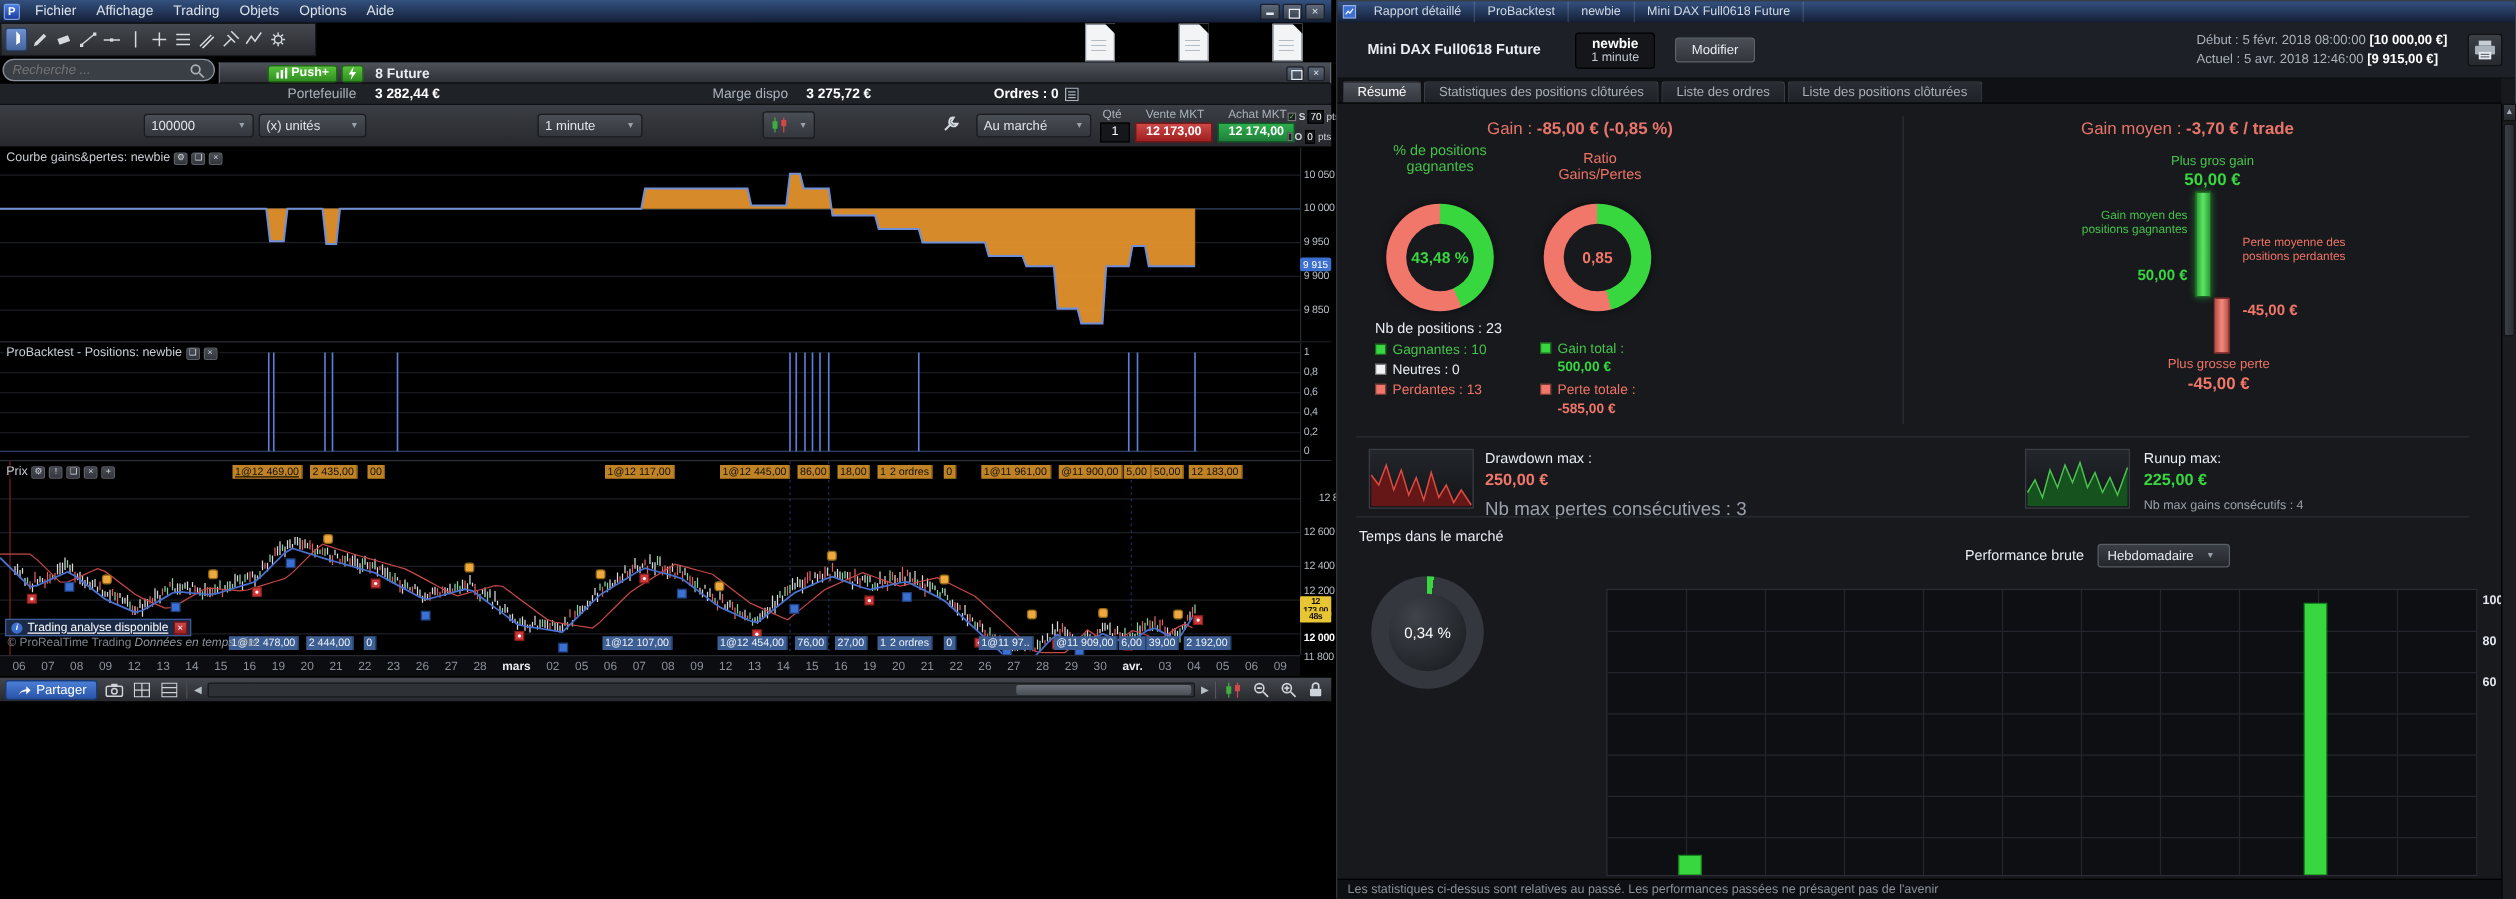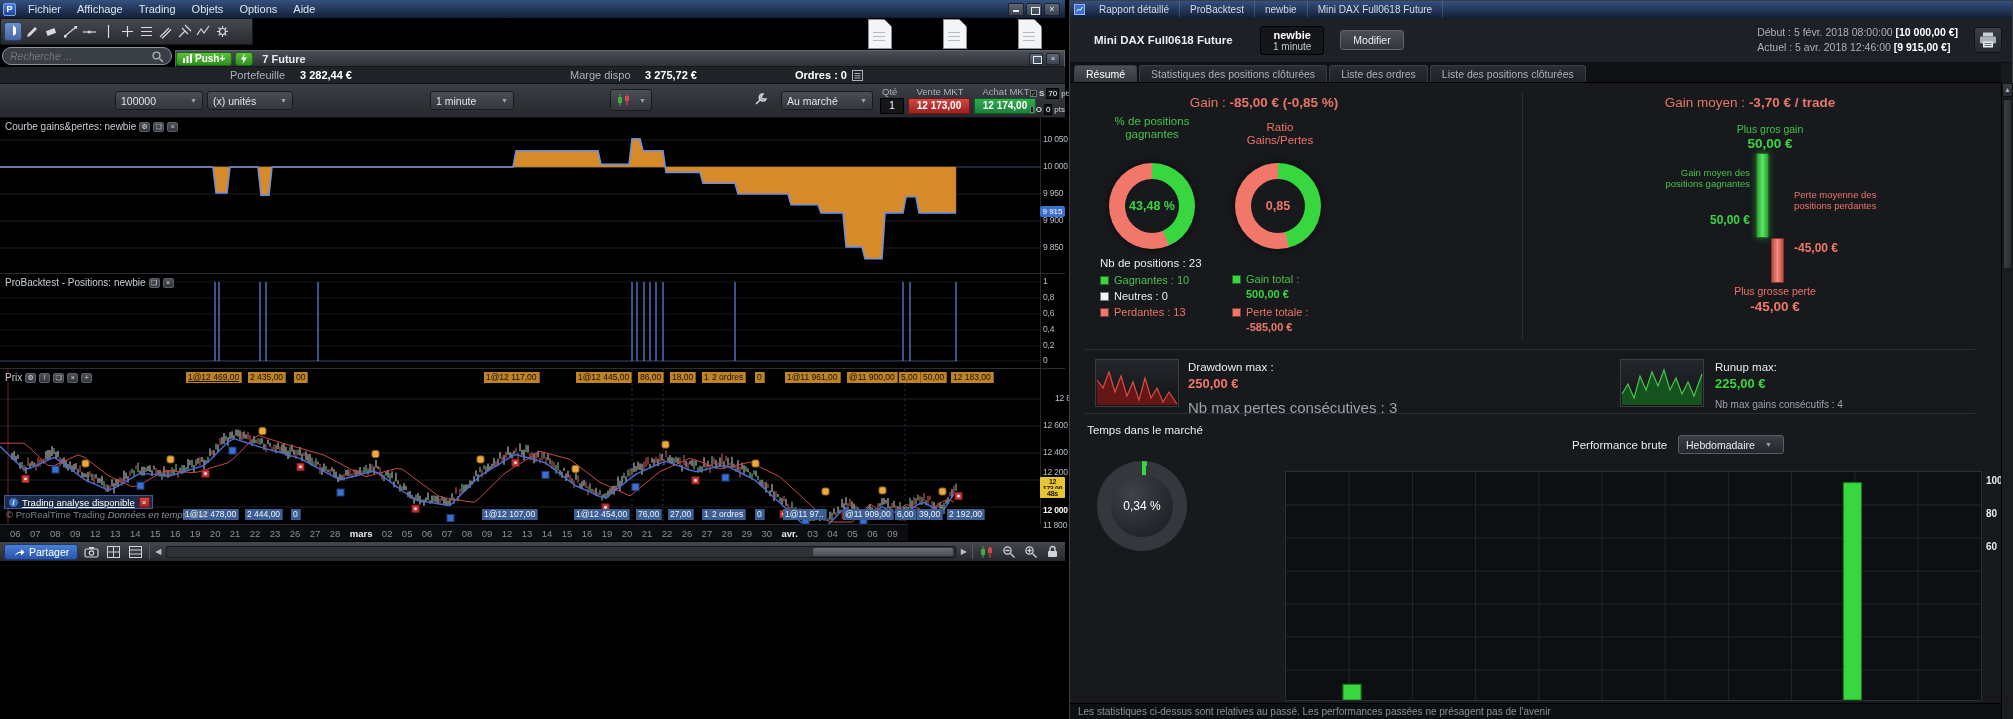--- a/index.html
+++ b/index.html
@@ -22,21 +22,21 @@
 .toolbar{position:absolute;left:0;top:18px;width:253px;height:27px;background:linear-gradient(#45484e,#292b30);border:1px solid #17181b;display:flex;align-items:center;padding:0 3px;gap:1px}
 .tbtn{width:18px;height:21px;display:flex;align-items:center;justify-content:center;border-radius:2px}
 .tbtn.sel{background:linear-gradient(#6f91cf,#46669f);border:1px solid #27406e}
 .searchbox{position:absolute;left:2px;top:47px;width:170px;height:18px;background:#3a3e45;border:1px solid #8a929d;border-radius:9px;display:flex;align-items:center;padding:0 7px;z-index:10}
 .searchbox input{flex:1;background:transparent;border:none;outline:none;color:#b8bec6;font-size:10.5px;font-style:italic;font-family:inherit;min-width:0}
 .deskicon{position:absolute;top:19px;width:70px;text-align:center;color:#d8dde4;font-size:8.5px}
 .page{width:24px;height:30px;background:#f2f4f6;border:1px solid #8a919b;margin:0 auto 2px;position:relative}
 .page::before{content:"";position:absolute;right:-1px;top:-1px;border-style:solid;border-width:0 8px 8px 0;border-color:transparent #000 transparent transparent}
 .page::after{content:"";position:absolute;left:4px;right:6px;top:9px;bottom:4px;background:repeating-linear-gradient(#0000 0 3px,#b4bcc6 3px 4px)}
 .cwtitle{position:absolute;left:175px;top:50px;width:890px;height:17px;background:linear-gradient(#4c5057,#2d3035);border:1px solid #606570;border-bottom-color:#17181b;display:flex;align-items:center;z-index:5}
-.pushbtn{height:14px;display:flex;align-items:center;gap:3px;background:linear-gradient(#59c23b,#2e8f1f);border:1px solid #1d6a12;border-radius:3px;color:#fff;font-size:10px;font-weight:bold;padding:0 6px}
+.pushbtn{margin-left:38px;height:14px;display:flex;align-items:center;gap:3px;background:linear-gradient(#59c23b,#2e8f1f);border:1px solid #1d6a12;border-radius:3px;color:#fff;font-size:10px;font-weight:bold;padding:0 6px}
 .flashbtn{margin-left:3px;width:18px;height:14px;background:linear-gradient(#59c23b,#2e8f1f);border:1px solid #1d6a12;border-radius:3px;display:flex;align-items:center;justify-content:center}
 .cwtitletxt{margin-left:9px;font-size:11px;font-weight:bold;color:#e8ecf2}
 .cwicons{margin-left:auto;display:flex;gap:3px;padding-right:4px}
 .cwic{width:14px;height:12px;background:linear-gradient(#5d6878,#3a424f);border:1px solid #1c212b;border-radius:2px;color:#e6ebf2;font-size:8px;line-height:10px;text-align:center;position:relative}
 .cwic.max::after{content:"";position:absolute;left:3px;top:2px;width:7px;height:6px;border:1px solid #e6ebf2}
 .acctrow{position:absolute;left:0;top:67px;width:1065px;height:17px;background:#1f2227;border-bottom:1px solid #101114;font-size:11px}
 .acctrow .lab{color:#aab2bc}.acctrow .val{color:#fff;font-weight:bold}
 .ctlrow{position:absolute;left:0;top:84px;width:1065px;height:34px;background:linear-gradient(#3b3e44,#26282d);border-bottom:1px solid #101114}
 .sel{position:absolute;height:19px;background:linear-gradient(#4a4e55,#33363c);border:1px solid #191b1e;border-radius:3px;color:#dfe4ea;font-size:10.5px;display:flex;align-items:center;justify-content:space-between;padding:0 5px;gap:4px}
 .caret{font-size:7px;color:#9aa2ad}
@@ -59,21 +59,21 @@
 .badge-yel{position:absolute;left:0;width:25px;background:#e8c532;color:#151207;font-size:7px;font-weight:bold;text-align:center;border-radius:1px;padding:1px 0;z-index:3;letter-spacing:-.3px}
 .tagrow span{position:absolute;top:0;font-size:8.5px;white-space:nowrap;padding:0 2px;line-height:11px}
 .tagrow.orange span{background:#bf8326;color:#141008;border-right:1px solid #8a5d12}
 .tagrow.blue span{background:#3d5f94;color:#eef2f8;border-right:1px solid #24406b}
 .notif{position:absolute;left:4px;top:495px;height:14px;display:flex;align-items:center;gap:4px;background:#1b2a47;border:1px solid #3d5a94;padding:0 2px 0 4px;z-index:5}
 .notif .txt{font-size:9.5px;color:#fff;text-decoration:underline}
 .notif .ix{width:11px;height:11px;background:linear-gradient(#d04848,#9e1f1f);border:1px solid #7d1212;color:#fff;font-size:8px;line-height:10px;text-align:center}
 .infoic{width:9px;height:9px;border-radius:50%;background:#3b6fd0;color:#fff;font-size:7px;font-weight:bold;text-align:center;line-height:9px;font-style:italic}
 .copyr{position:absolute;left:6px;top:509px;font-size:9.5px;color:#7d848e;z-index:4;white-space:nowrap}
 .copyr i{color:#8d949e}
-.dateaxis{position:absolute;left:0;top:524px;width:908px;height:17px;background:#0c0d10;border-top:1px solid #26292e;display:flex;justify-content:space-between;align-items:center;padding:0 10px}
+.dateaxis{position:absolute;left:0;top:524px;width:1040px;height:17px;background:#0c0d10;border-top:1px solid #26292e;display:flex;justify-content:space-between;align-items:center;padding:0 10px}
 .dateaxis span{font-size:9.5px;color:#8a919b}
 .dateaxis span.month{color:#e8ecf2;font-weight:bold}
 .statusbar{position:absolute;left:0;top:541px;width:1065px;height:20px;background:linear-gradient(#44474d,#27292e);border-top:1px solid #000;display:flex;align-items:center;gap:5px;padding:0 4px}
 .sharebtn{height:16px;display:flex;align-items:center;gap:4px;background:linear-gradient(#4a7fd6,#2a55a8);border:1px solid #173a7d;border-radius:3px;color:#fff;font-size:10.5px;padding:0 8px}
 .sbic{width:17px;height:16px;display:flex;align-items:center;justify-content:center;border-radius:2px}
 .vsep{width:1px;height:14px;background:#15161a;border-right:1px solid #55585e}
 .scrolltrack{flex:1;height:12px;background:#2e3136;border:1px solid #17181b;border-radius:2px;position:relative}
 .scrollthumb{position:absolute;right:2px;top:1px;height:8px;width:140px;background:linear-gradient(#6a6f77,#4a4e55);border-radius:2px}
 .sarrow{font-size:8px;color:#b8bec6}
 
@@ -231,21 +231,21 @@
             <rect x="3.5" y="2" width="2" height="7" fill="#fff"></rect>
             <rect x="7" y="0" width="2" height="9" fill="#fff"></rect>
           </svg>
         <span>Push+</span>
       </span>
       <span class="flashbtn">
           <svg width="8" height="11">
             <polygon points="5,0 1,6.5 3.5,6.5 2.5,11 7,4.5 4,4.5" fill="#fff"></polygon>
           </svg>
         </span>
-      <span class="cwtitletxt">7 Future</span>
+      <span class="cwtitletxt">8 Future</span>
       <span class="cwicons">
         <span class="cwic max"></span>
         <span class="cwic">×</span>
       </span>
     </div>
 
     <div class="acctrow">
       <span class="r lab" style="left:230px;top:2px">Portefeuille</span>
       <span class="r val" style="left:300px;top:2px">3 282,44 €</span>
       <span class="r lab" style="left:570px;top:2px">Marge dispo</span>

